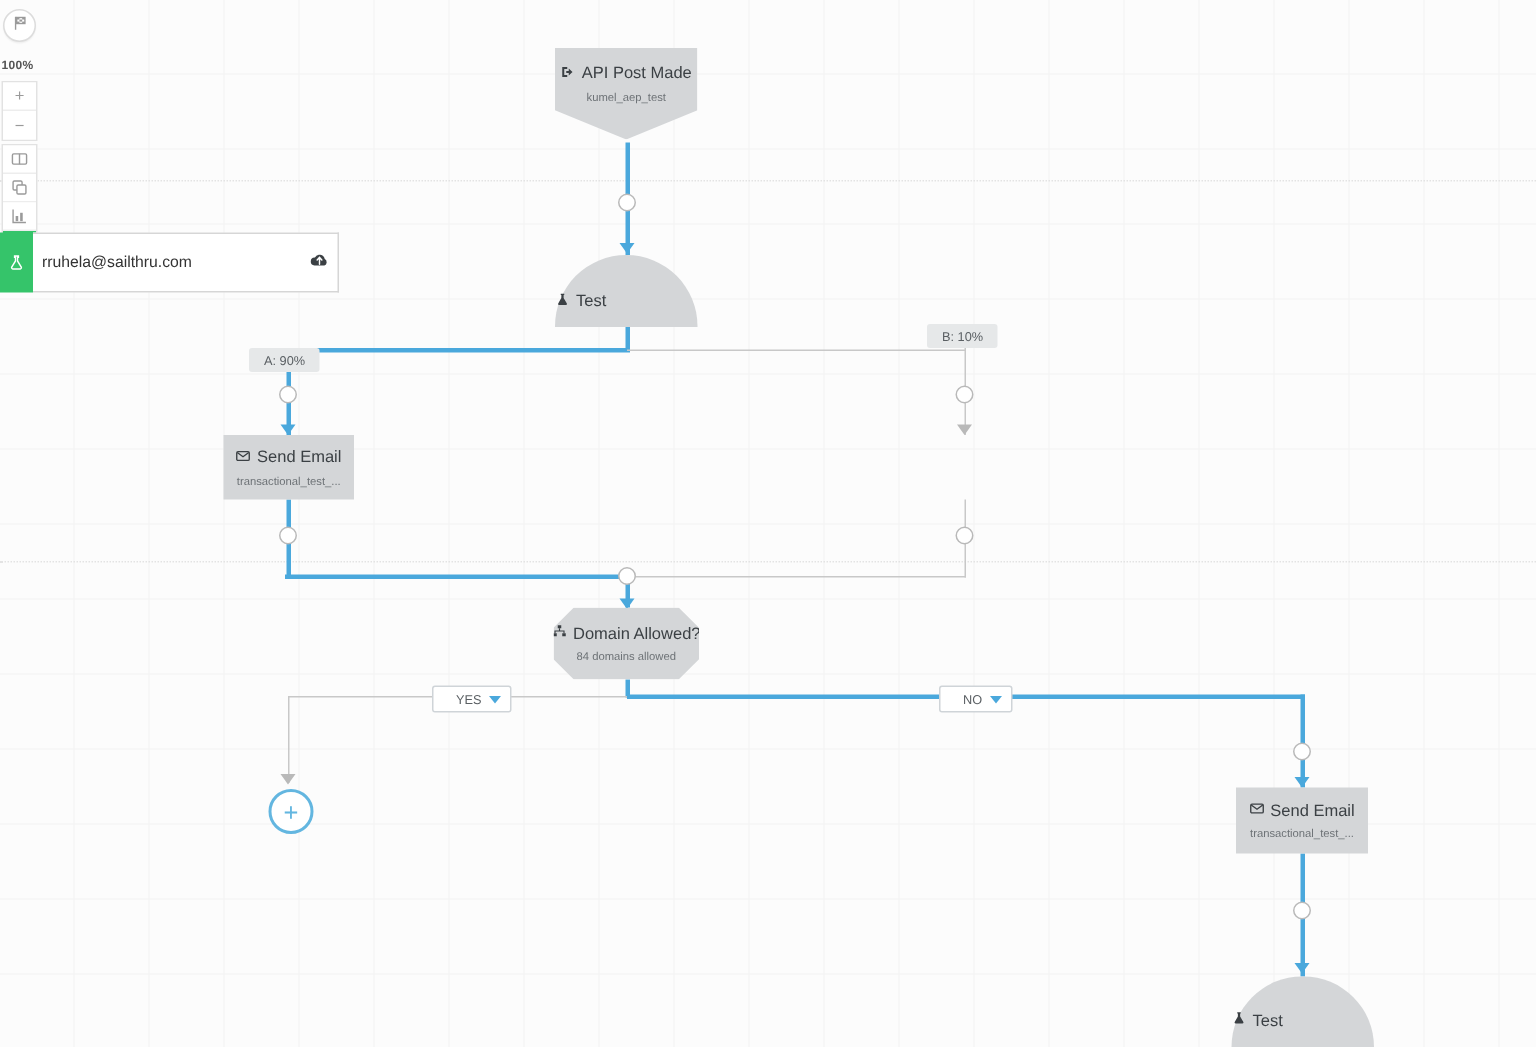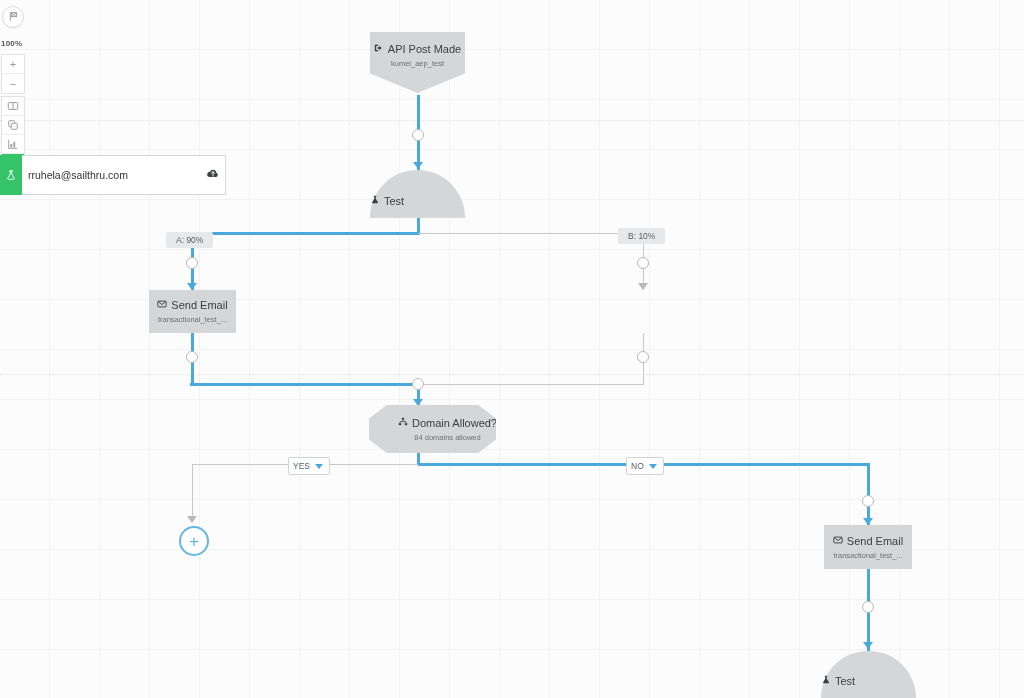--- a/index.html
+++ b/index.html
@@ -163,21 +163,21 @@
     border-radius: 2px;
     z-index: 12;
     white-space: nowrap;
   }
   .cond-pill {
     position: absolute;
     background: #ffffff;
     border: 1px solid #cfd4d8;
     color: #5a5f63;
     font-size: 8.5px;
-    padding: 3px 6px 3px 4px;
+    padding: 3px 6px 3px 15px;
     border-radius: 2px;
     z-index: 12;
     display: flex; align-items: center; gap: 5px;
     white-space: nowrap;
     cursor: pointer;
   }
   .chev {
     width: 0; height: 0;
     border-left: 4px solid transparent;
     border-right: 4px solid transparent;
@@ -270,37 +270,37 @@
       <span class="icon-svg">
         <svg width="10" height="10" viewBox="0 0 12 12">
             <path d="M4.6 1h2.8v1H6.9v2.4l2.6 4.3A1 1 0 0 1 8.6 10H3.4a1 1 0 0 1-.85-1.3L5.1 4.4V2H4.6V1z" fill="#3b4044"></path>
           </svg>
       </span>
       <span>Test</span>
     </div>
   </div>
 
   <div class="pill" style="left:166px; top:232px;">A: 90%</div>
-  <div class="pill" style="left:618px; top:228px;text-align:right;">B: 10%</div>
+  <div class="pill" style="left:618px; top:216px;text-align:right;">B: 10%</div>
 
   <div class="node" style="left:149px; top:290px; width:87px; height:43px;">
     <div class="n-title">
       <span class="icon-svg">
         <svg width="10" height="10" viewBox="0 0 12 12">
             <rect x="1" y="2.5" width="10" height="7" rx="1" fill="none" stroke="#3b4044" stroke-width="1.1"></rect>
             <path d="M1.4 3.2L6 6.6l4.6-3.4" fill="none" stroke="#3b4044" stroke-width="1.1"></path>
           </svg>
       </span>
       <span>Send Email</span>
     </div>
     <div class="n-sub">transactional_test_...</div>
   </div>
 
 
-  <div class="node octagon" style="left:369px; top:405px; width:97px; height:48px;padding-left:30px;">
+  <div class="node octagon" style="left:369px; top:405px; width:97px; height:48px;">
     <div class="n-title">
       <span class="icon-svg">
         <svg width="10" height="10" viewBox="0 0 12 12">
             <rect x="4.6" y="1" width="2.8" height="2.4" fill="#3b4044"></rect>
             <rect x="1" y="7.4" width="2.8" height="2.4" fill="#3b4044"></rect>
             <rect x="8.2" y="7.4" width="2.8" height="2.4" fill="#3b4044"></rect>
             <path d="M6 3.4v2.2M2.4 7.4V5.6h7.2v1.8" fill="none" stroke="#3b4044" stroke-width="0.9"></path>
           </svg>
       </span>
       <span>Domain Allowed?</span>

